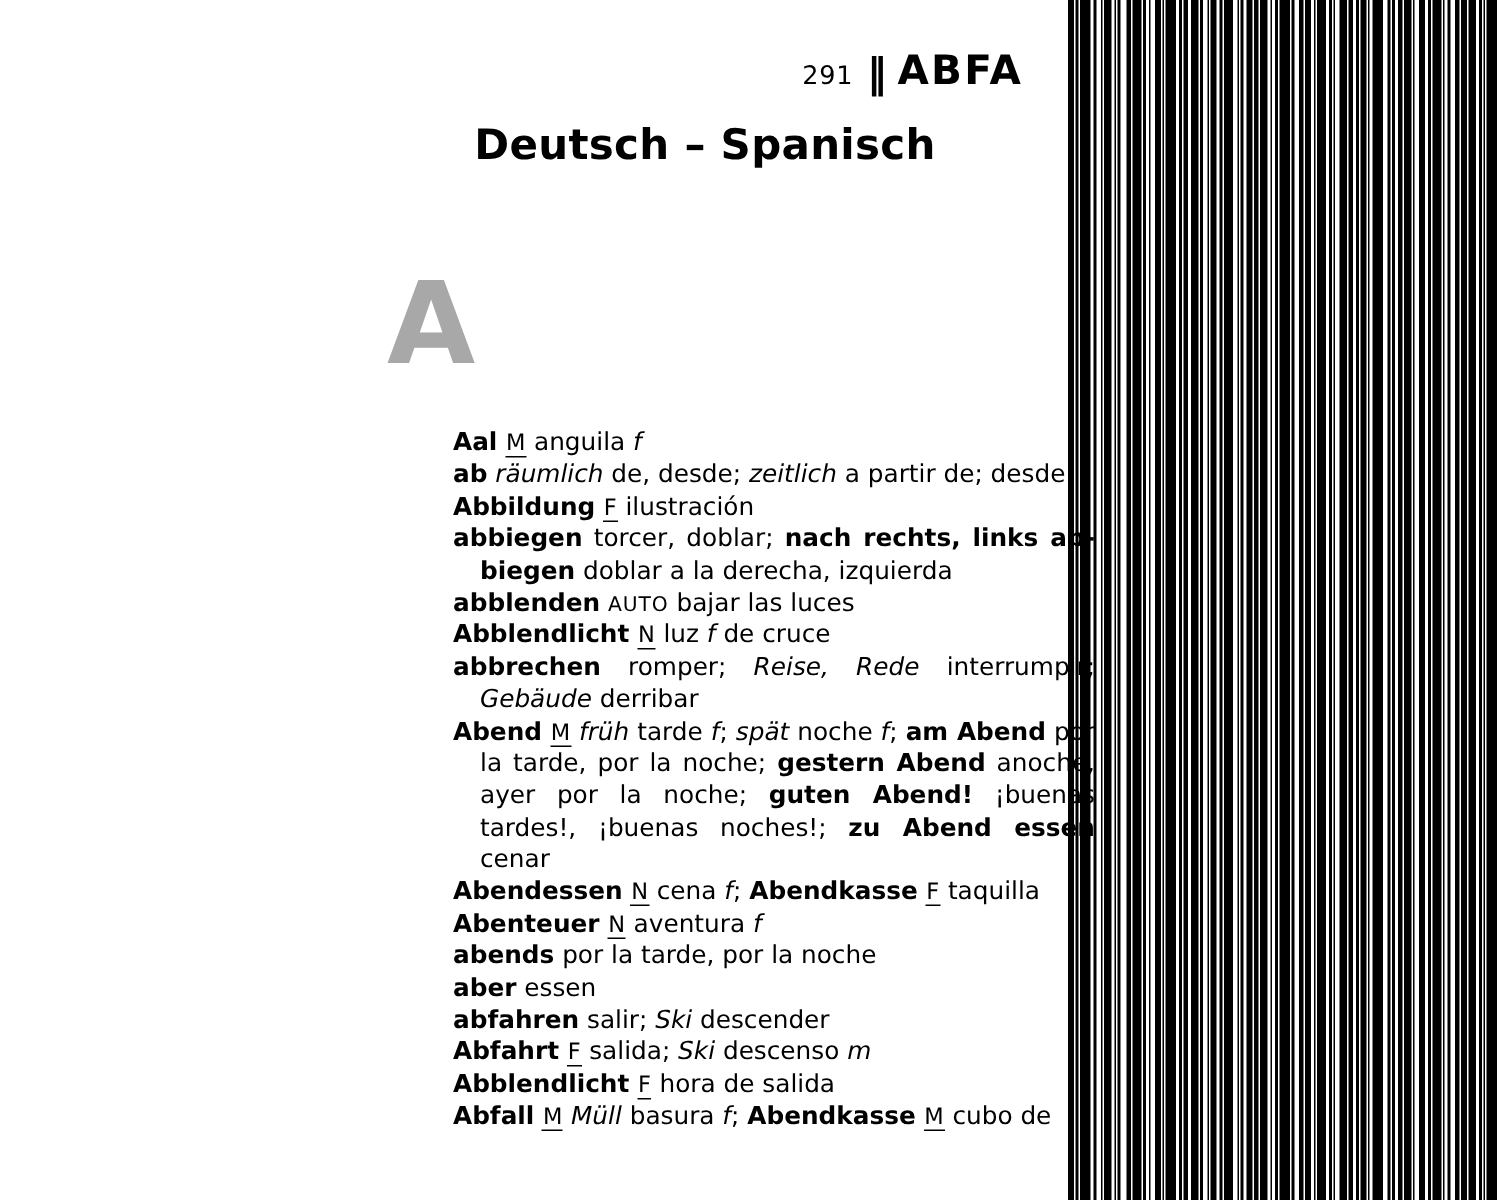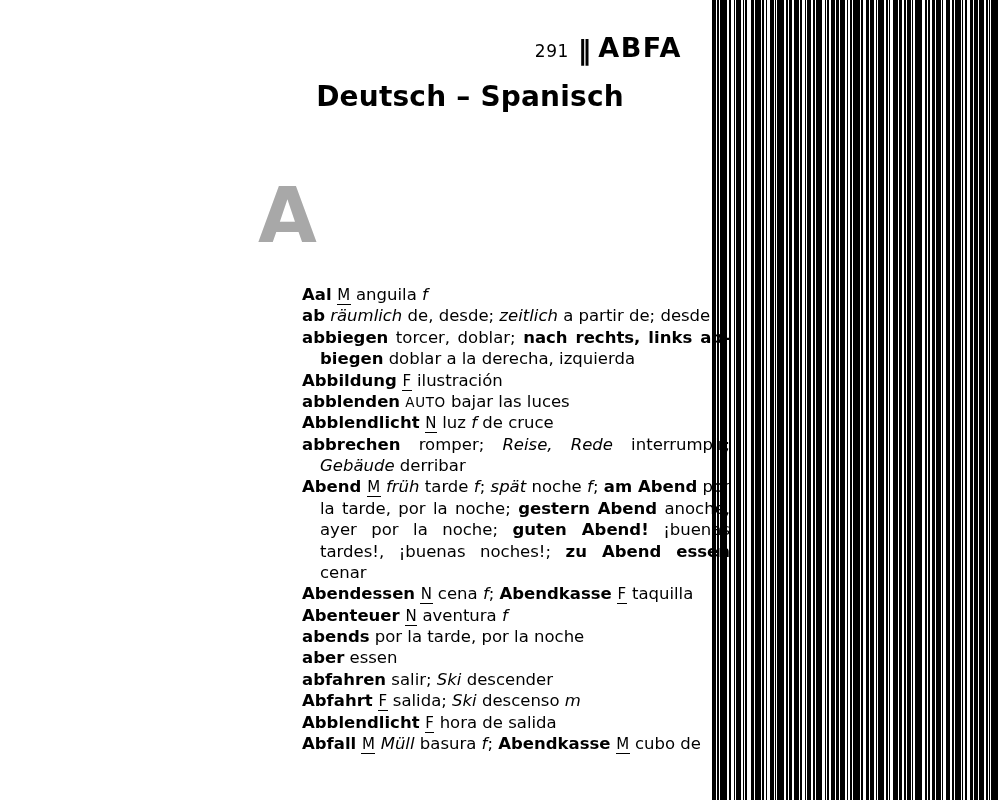--- a/index.html
+++ b/index.html
@@ -210,22 +210,22 @@
       <span class="running-head">ABFA</span>
     </div>
 
     <div class="title">Deutsch – Spanisch</div>
 
     <div class="letter">A</div>
 
     <div class="entries" id="entries">
         <div class="entry"><span class="hw">Aal</span><span> </span><span class="gram">M</span><span> anguila </span><span class="it">f</span></div>
         <div class="entry"><span class="hw">ab</span><span> </span><span class="it">räumlich</span><span> de, desde; </span><span class="it">zeitlich</span><span> a partir de; desde</span></div>
+        <div class="entry"><span class="hw">Abbildung</span><span> </span><span class="gram">F</span><span> ilustración</span></div>
         <div class="entry"><span class="hw">abbiegen</span><span> torcer, doblar; </span><span class="hw">nach rechts, links ab-biegen</span><span> doblar a la derecha, izquierda</span></div>
-        <div class="entry"><span class="hw">Abbildung</span><span> </span><span class="gram">F</span><span> ilustración</span></div>
         <div class="entry"><span class="hw">abblenden</span><span> </span><span class="abbr">AUTO</span><span> bajar las luces</span></div>
         <div class="entry"><span class="hw">Abblendlicht</span><span> </span><span class="gram">N</span><span> luz </span><span class="it">f</span><span> de cruce</span></div>
         <div class="entry"><span class="hw">abbrechen</span><span> romper; </span><span class="it">Reise, Rede</span><span> interrumpir; </span><span class="it">Gebäude</span><span> derribar</span></div>
         <div class="entry"><span class="hw">Abend</span><span> </span><span class="gram">M</span><span> </span><span class="it">früh</span><span> tarde </span><span class="it">f</span><span>; </span><span class="it">spät</span><span> noche </span><span class="it">f</span><span>; </span><span class="hw">am Abend</span><span> por la tarde, por la noche; </span><span class="hw">gestern Abend</span><span> anoche, ayer por la noche; </span><span class="hw">guten Abend!</span><span> ¡buenas tardes!, ¡buenas noches!; </span><span class="hw">zu Abend essen</span><span> cenar</span></div>
         <div class="entry"><span class="hw">Abendessen</span><span> </span><span class="gram">N</span><span> cena </span><span class="it">f</span><span>; </span><span class="hw">Abendkasse</span><span> </span><span class="gram">F</span><span> taquilla</span></div>
         <div class="entry"><span class="hw">Abenteuer</span><span> </span><span class="gram">N</span><span> aventura </span><span class="it">f</span></div>
         <div class="entry"><span class="hw">abends</span><span> por la tarde, por la noche</span></div>
         <div class="entry"><span class="hw">aber</span><span> essen</span></div>
         <div class="entry"><span class="hw">abfahren</span><span> salir; </span><span class="it">Ski</span><span> descender</span></div>
         <div class="entry"><span class="hw">Abfahrt</span><span> </span><span class="gram">F</span><span> salida; </span><span class="it">Ski</span><span> descenso </span><span class="it">m</span></div>

